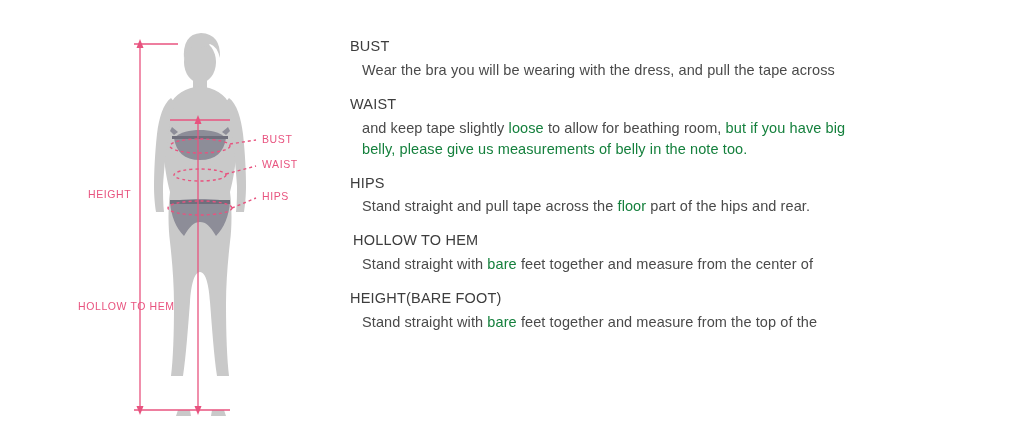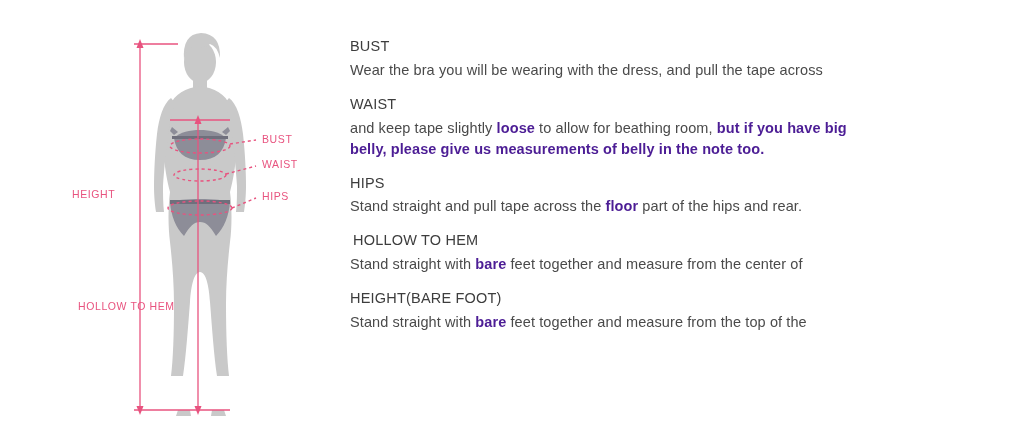--- a/index.html
+++ b/index.html
@@ -35,21 +35,21 @@
     position: absolute;
     font-size: 10.5px;
     letter-spacing: 0.6px;
     color: #e8537f;
     font-family: "Liberation Sans", sans-serif;
     white-space: nowrap;
   }
   .lbl-bust   { left: 202px; top: 113px; }
   .lbl-waist  { left: 202px; top: 138px; }
   .lbl-hips   { left: 202px; top: 170px; }
-  .lbl-height { left: 12px;  top: 168px; }
+  .lbl-height { left: 28px;  top: 168px; }
   .lbl-hollow { left: 18px;  top: 280px; }
 
   
   .content {
     position: absolute;
     left: 350px;
     top: 36px;
     width: 620px;
   }
   .block {
@@ -60,24 +60,24 @@
     color: #3d3d3d;
     line-height: 1.5;
     margin-bottom: 2px;
     letter-spacing: 0.2px;
   }
   .block-body {
     font-size: 14.5px;
     color: #4a4a4a;
     line-height: 1.45;
     letter-spacing: 0.1px;
+    margin-left: 12px;
   }
   .hl {
-    color: #4c1d95;
-    font-weight: bold;
+    color: #15803d;
   }
   .indent {
     padding-left: 3px;
   }
 </style>
 </head>
 <body>
 
 <div class="page">
 

